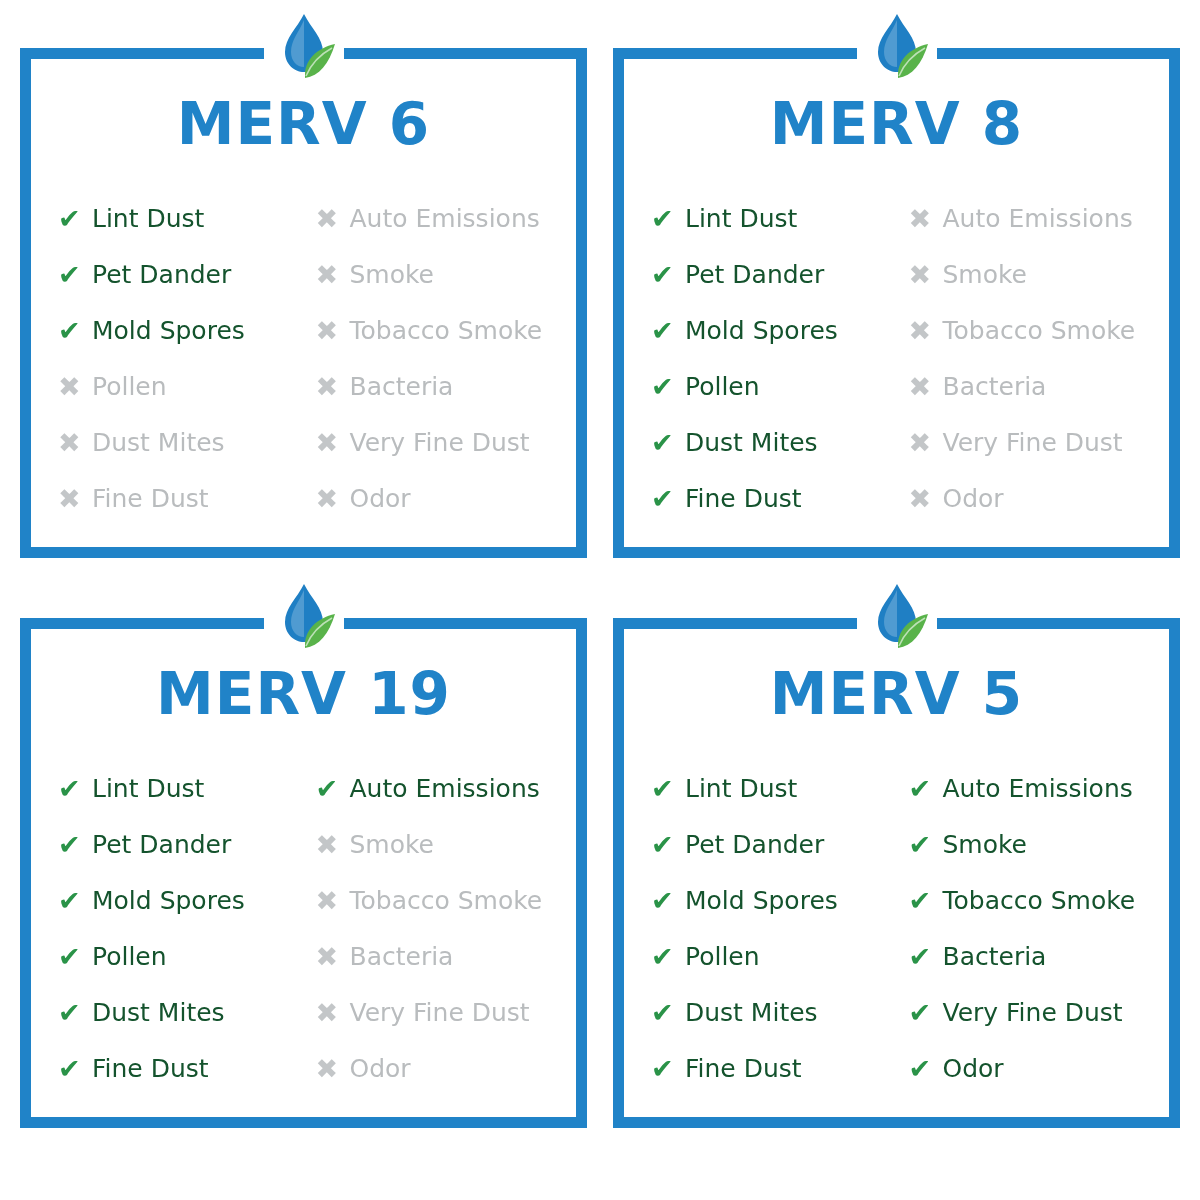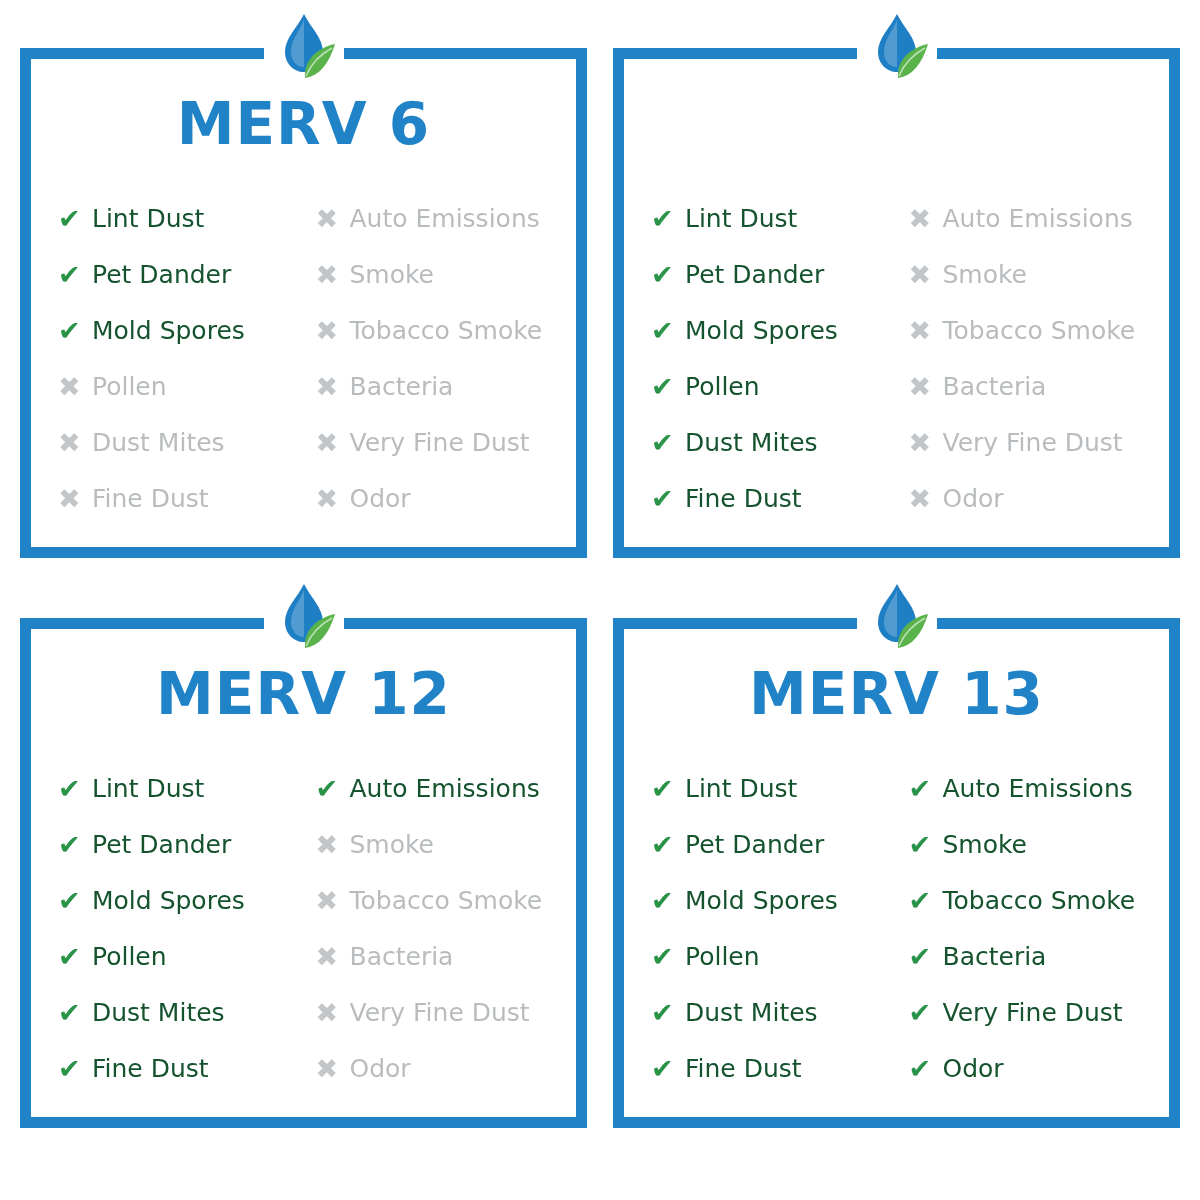--- a/index.html
+++ b/index.html
@@ -199,20 +199,21 @@
     <div class="frame-left"></div>
     <div class="frame-right"></div>
     <div class="frame-bottom"></div>
     <div class="logo">
   <svg viewBox="0 0 70 74" width="70" height="74" aria-hidden="true">
     <path d="M35 2 C28 16, 16 26, 16 40 C16 52, 25 60, 35 60 C45 60, 54 52, 54 40 C54 26, 42 16, 35 2 Z" fill="#1f7fc4"></path>
     <path d="M35 8 C30 20, 22 28, 22 40 C22 49, 28 55, 35 55 Z" fill="#ffffff" opacity="0.22"></path>
     <path d="M36 62 C36 48, 48 36, 66 32 C60 52, 50 64, 36 66 Z" fill="#59b34a"></path>
     <path d="M37 64 C42 52, 52 42, 63 36" stroke="#ffffff" stroke-width="1.6" fill="none" opacity="0.6"></path>
   </svg></div>
+    <div class="card-title">MERV 8</div>
     <div class="features">
     <div class="feature yes">
       <span class="mark">✔</span>
       <span class="label">Lint Dust</span>
     </div>
     <div class="feature no">
       <span class="mark">✖</span>
       <span class="label">Auto Emissions</span>
     </div>
     <div class="feature yes">
@@ -263,21 +264,21 @@
     <div class="frame-left"></div>
     <div class="frame-right"></div>
     <div class="frame-bottom"></div>
     <div class="logo">
   <svg viewBox="0 0 70 74" width="70" height="74" aria-hidden="true">
     <path d="M35 2 C28 16, 16 26, 16 40 C16 52, 25 60, 35 60 C45 60, 54 52, 54 40 C54 26, 42 16, 35 2 Z" fill="#1f7fc4"></path>
     <path d="M35 8 C30 20, 22 28, 22 40 C22 49, 28 55, 35 55 Z" fill="#ffffff" opacity="0.22"></path>
     <path d="M36 62 C36 48, 48 36, 66 32 C60 52, 50 64, 36 66 Z" fill="#59b34a"></path>
     <path d="M37 64 C42 52, 52 42, 63 36" stroke="#ffffff" stroke-width="1.6" fill="none" opacity="0.6"></path>
   </svg></div>
-    <div class="card-title">MERV 12</div>
+    <div class="card-title">MERV 19</div>
     <div class="features">
     <div class="feature yes">
       <span class="mark">✔</span>
       <span class="label">Lint Dust</span>
     </div>
     <div class="feature yes">
       <span class="mark">✔</span>
       <span class="label">Auto Emissions</span>
     </div>
     <div class="feature yes">
@@ -328,21 +329,21 @@
     <div class="frame-left"></div>
     <div class="frame-right"></div>
     <div class="frame-bottom"></div>
     <div class="logo">
   <svg viewBox="0 0 70 74" width="70" height="74" aria-hidden="true">
     <path d="M35 2 C28 16, 16 26, 16 40 C16 52, 25 60, 35 60 C45 60, 54 52, 54 40 C54 26, 42 16, 35 2 Z" fill="#1f7fc4"></path>
     <path d="M35 8 C30 20, 22 28, 22 40 C22 49, 28 55, 35 55 Z" fill="#ffffff" opacity="0.22"></path>
     <path d="M36 62 C36 48, 48 36, 66 32 C60 52, 50 64, 36 66 Z" fill="#59b34a"></path>
     <path d="M37 64 C42 52, 52 42, 63 36" stroke="#ffffff" stroke-width="1.6" fill="none" opacity="0.6"></path>
   </svg></div>
-    <div class="card-title">MERV 13</div>
+    <div class="card-title">MERV 5</div>
     <div class="features">
     <div class="feature yes">
       <span class="mark">✔</span>
       <span class="label">Lint Dust</span>
     </div>
     <div class="feature yes">
       <span class="mark">✔</span>
       <span class="label">Auto Emissions</span>
     </div>
     <div class="feature yes">

